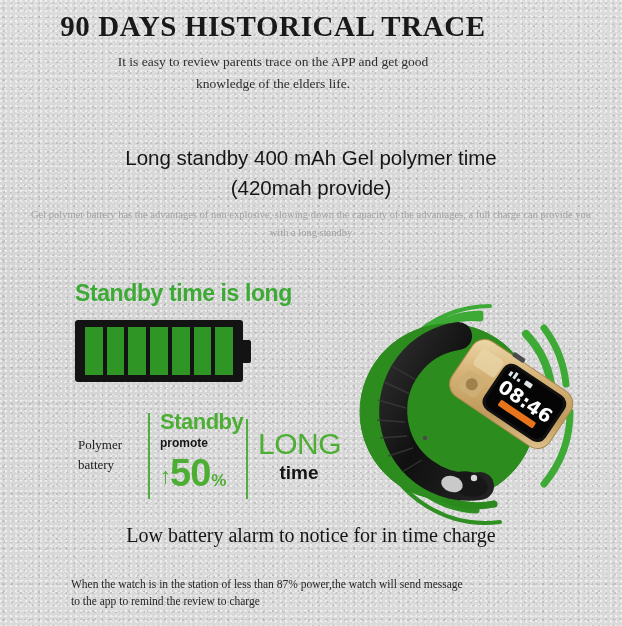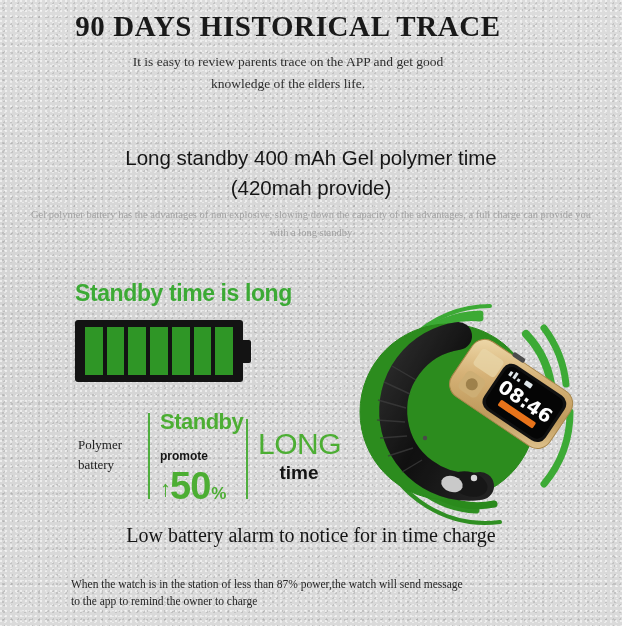--- a/index.html
+++ b/index.html
@@ -27,21 +27,20 @@
     background-size: 5px 5px, 7px 7px, 6px 6px, 9px 9px, 100% 100%;
     overflow: hidden;
   }
 
   
   .hdr {
     position: absolute;
     left: 0; top: 8px;
     width: 546px;
     text-align: center;
-    padding-left: 15px;
   }
   .hdr-title {
     font-family: "Liberation Serif", serif;
     font-weight: bold;
     font-size: 29px;
     letter-spacing: 0.6px;
     color: #191919;
     line-height: 36px;
     white-space: nowrap;
   }
@@ -155,21 +154,21 @@
     color: #4cae33;
     letter-spacing: -0.5px;
     line-height: 24px;
   }
   .st-promote {
     font-family: "Liberation Sans", sans-serif;
     font-weight: bold;
     font-size: 12px;
     color: #151515;
     line-height: 16px;
-    margin-top: 14px;
+    margin-top: 1px;
   }
   .st-pct-row {
     margin-top: 2px;
     display: flex;
     align-items: flex-end;
     white-space: nowrap;
   }
   .st-arrow {
     font-family: "Liberation Sans", sans-serif;
     font-size: 22px;
@@ -381,16 +380,16 @@
         <circle cx="133" cy="115" r="6" fill="#8a6d3b" opacity="0.7"></circle>
 
         <rect x="150" y="64" width="14" height="5" rx="2.5" fill="#4a4a4a"></rect>
       </g>
     </svg>
   </div>
 
   <div class="foot-title">Low battery alarm to notice for in time charge</div>
   <div class="foot-body">
     <div>When the watch is in the station of less than 87% power,the watch will send message</div>
-    <div>to the app to remind the owner to charge</div>
+    <div>to the app to remind the review to charge</div>
   </div>
 
 </div>
 
 </body></html>

